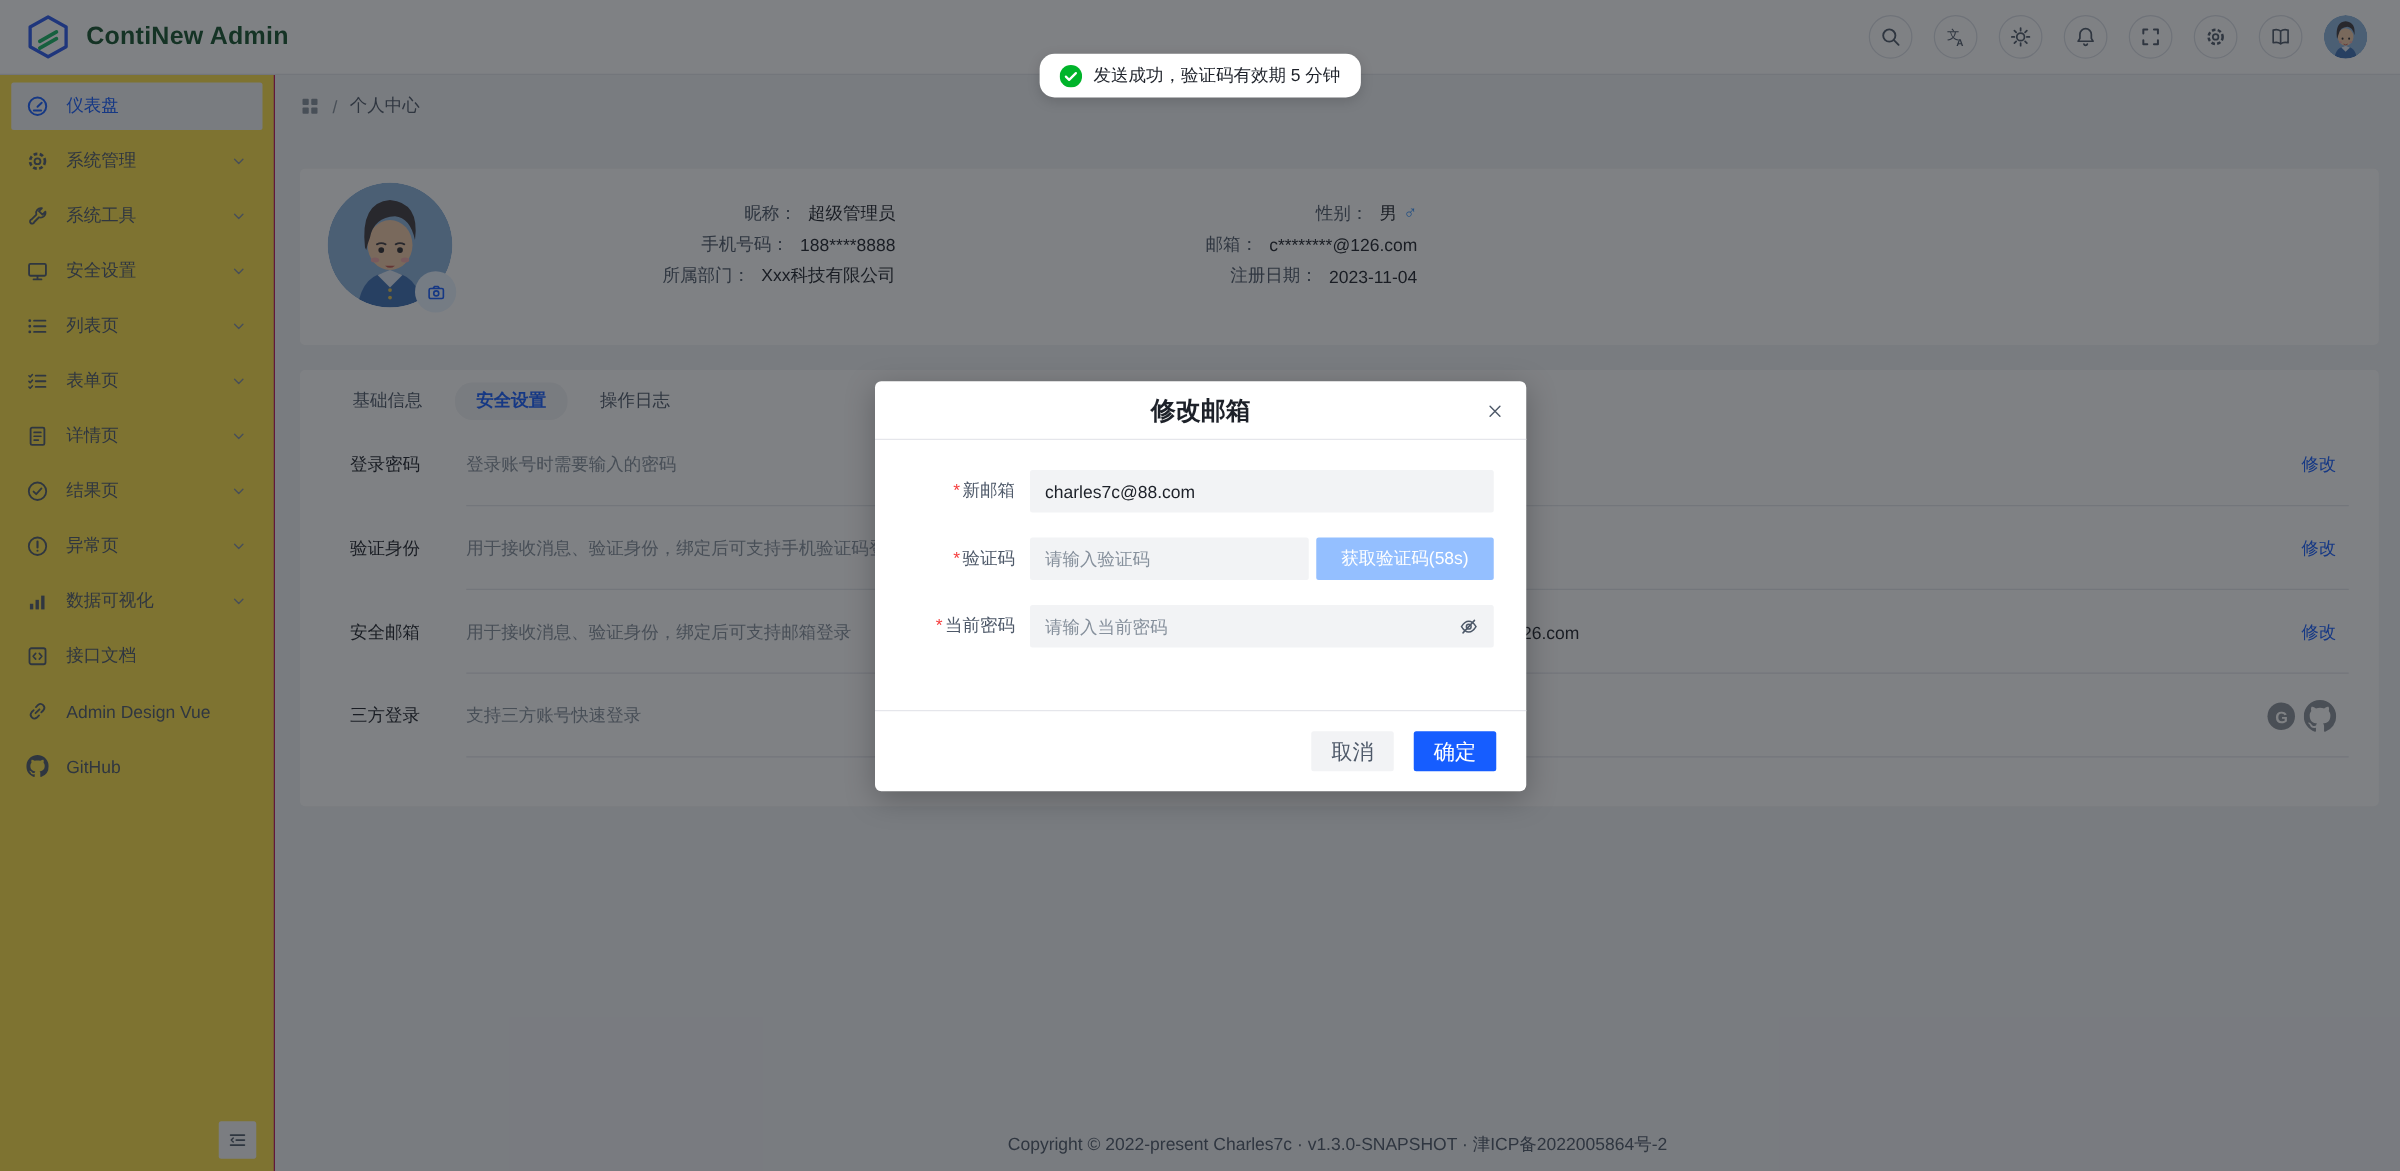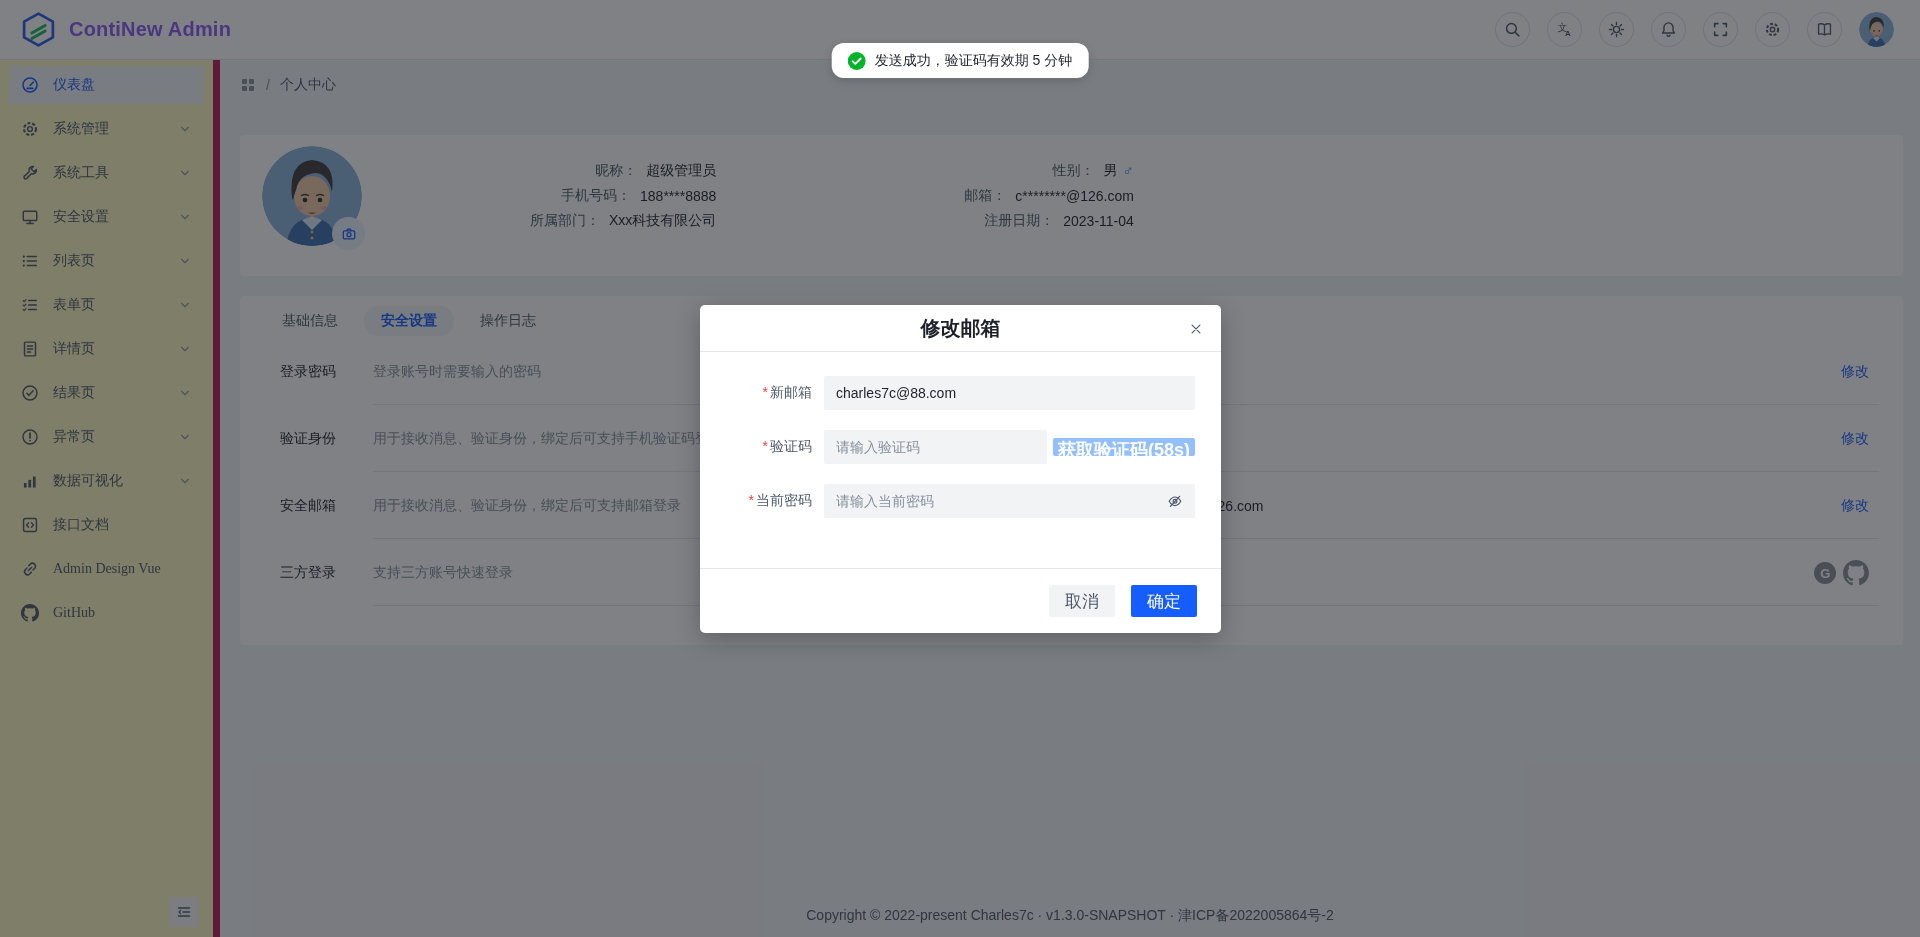--- a/index.html
+++ b/index.html
@@ -12,36 +12,35 @@
   }
   svg { display:block; }
 
   
   .topbar {
     position:absolute; top:0; left:0; width:1920px; height:60px;
     background:#ffffff; border-bottom:1px solid #e5e6eb;
     display:flex; align-items:center; padding:0 26px 0 20px; z-index:1;
   }
   .brand { display:flex; align-items:center; gap:12px; }
-  .brand-title { font-size:20px; font-weight:700; color:#8b5cf6; letter-spacing:.2px; }
+  .brand-title { font-size:20px; font-weight:700; color:#14532d; letter-spacing:.2px; }
   .topbar-actions { margin-left:auto; display:flex; align-items:center; gap:17px; }
   .circle-btn {
     width:35px; height:35px; border-radius:50%;
     border:1px solid #dcdfe6; background:transparent;
     display:flex; align-items:center; justify-content:center;
     color:#4e5969; cursor:pointer;
   }
   .avatar-mini { width:35px; height:35px; border-radius:50%; overflow:hidden; cursor:pointer; }
 
   
   .sidebar {
     position:absolute; top:60px; left:0; bottom:0; width:220px;
-    background:#fef9c3; border-right:7px solid #be185d; z-index:1;
+    background:#fde047; border-right:1px solid #be185d; z-index:1;
     padding-top:6px;
-    font-family:Liberation Serif, serif;
   }
   .menu-item {
     height:38px; margin:0 9px 6px; border-radius:2px;
     display:flex; align-items:center; padding:0 12px;
     color:#4e5969; cursor:pointer;
   }
   .menu-item .mi-icon { width:18px; margin-right:14px; color:#4e5969; flex:none; }
   .menu-item .mi-label { flex:1; white-space:nowrap; }
   .menu-item .mi-chevron { color:#86909c; flex:none; }
   .menu-item.active { background:#f2f3f5; color:#165dff; }
@@ -130,22 +129,22 @@
     flex:1; height:34px; background:#f2f3f5; border-radius:2px;
     display:flex; align-items:center; padding:0 12px;
   }
   .input-box input {
     flex:1; min-width:0; border:none; outline:none; background:transparent;
     font-size:14px; color:#1d2129; font-family:inherit;
   }
   .input-box input::placeholder { color:#86909c; }
   .input-suffix { color:#4e5969; margin-left:8px; cursor:pointer; }
   .code-btn {
-    flex:none; width:142px; height:18px; margin-left:6px; border:none; border-radius:2px;
-    background:#94bfff; color:#ffffff; font-size:18px; font-family:inherit; cursor:not-allowed;font-weight:bold;
+    flex:none; width:142px; height:34px; margin-left:6px; border:none; border-radius:2px;
+    background:#94bfff; color:#ffffff; font-size:14px; font-family:inherit; cursor:not-allowed;
   }
   .modal-footer {
     position:absolute; left:0; right:0; bottom:0; height:65px;
     border-top:1px solid #e5e6eb;
     display:flex; align-items:center; justify-content:flex-end; gap:16px; padding-right:24px;
   }
   .btn { height:32px; padding:0 16px; border:none; border-radius:2px; font-size:17px; font-family:inherit; cursor:pointer; }
   .btn-secondary { background:#f2f3f5; color:#4e5969; }
   .btn-primary { background:#165dff; color:#ffffff; }
 </style>

